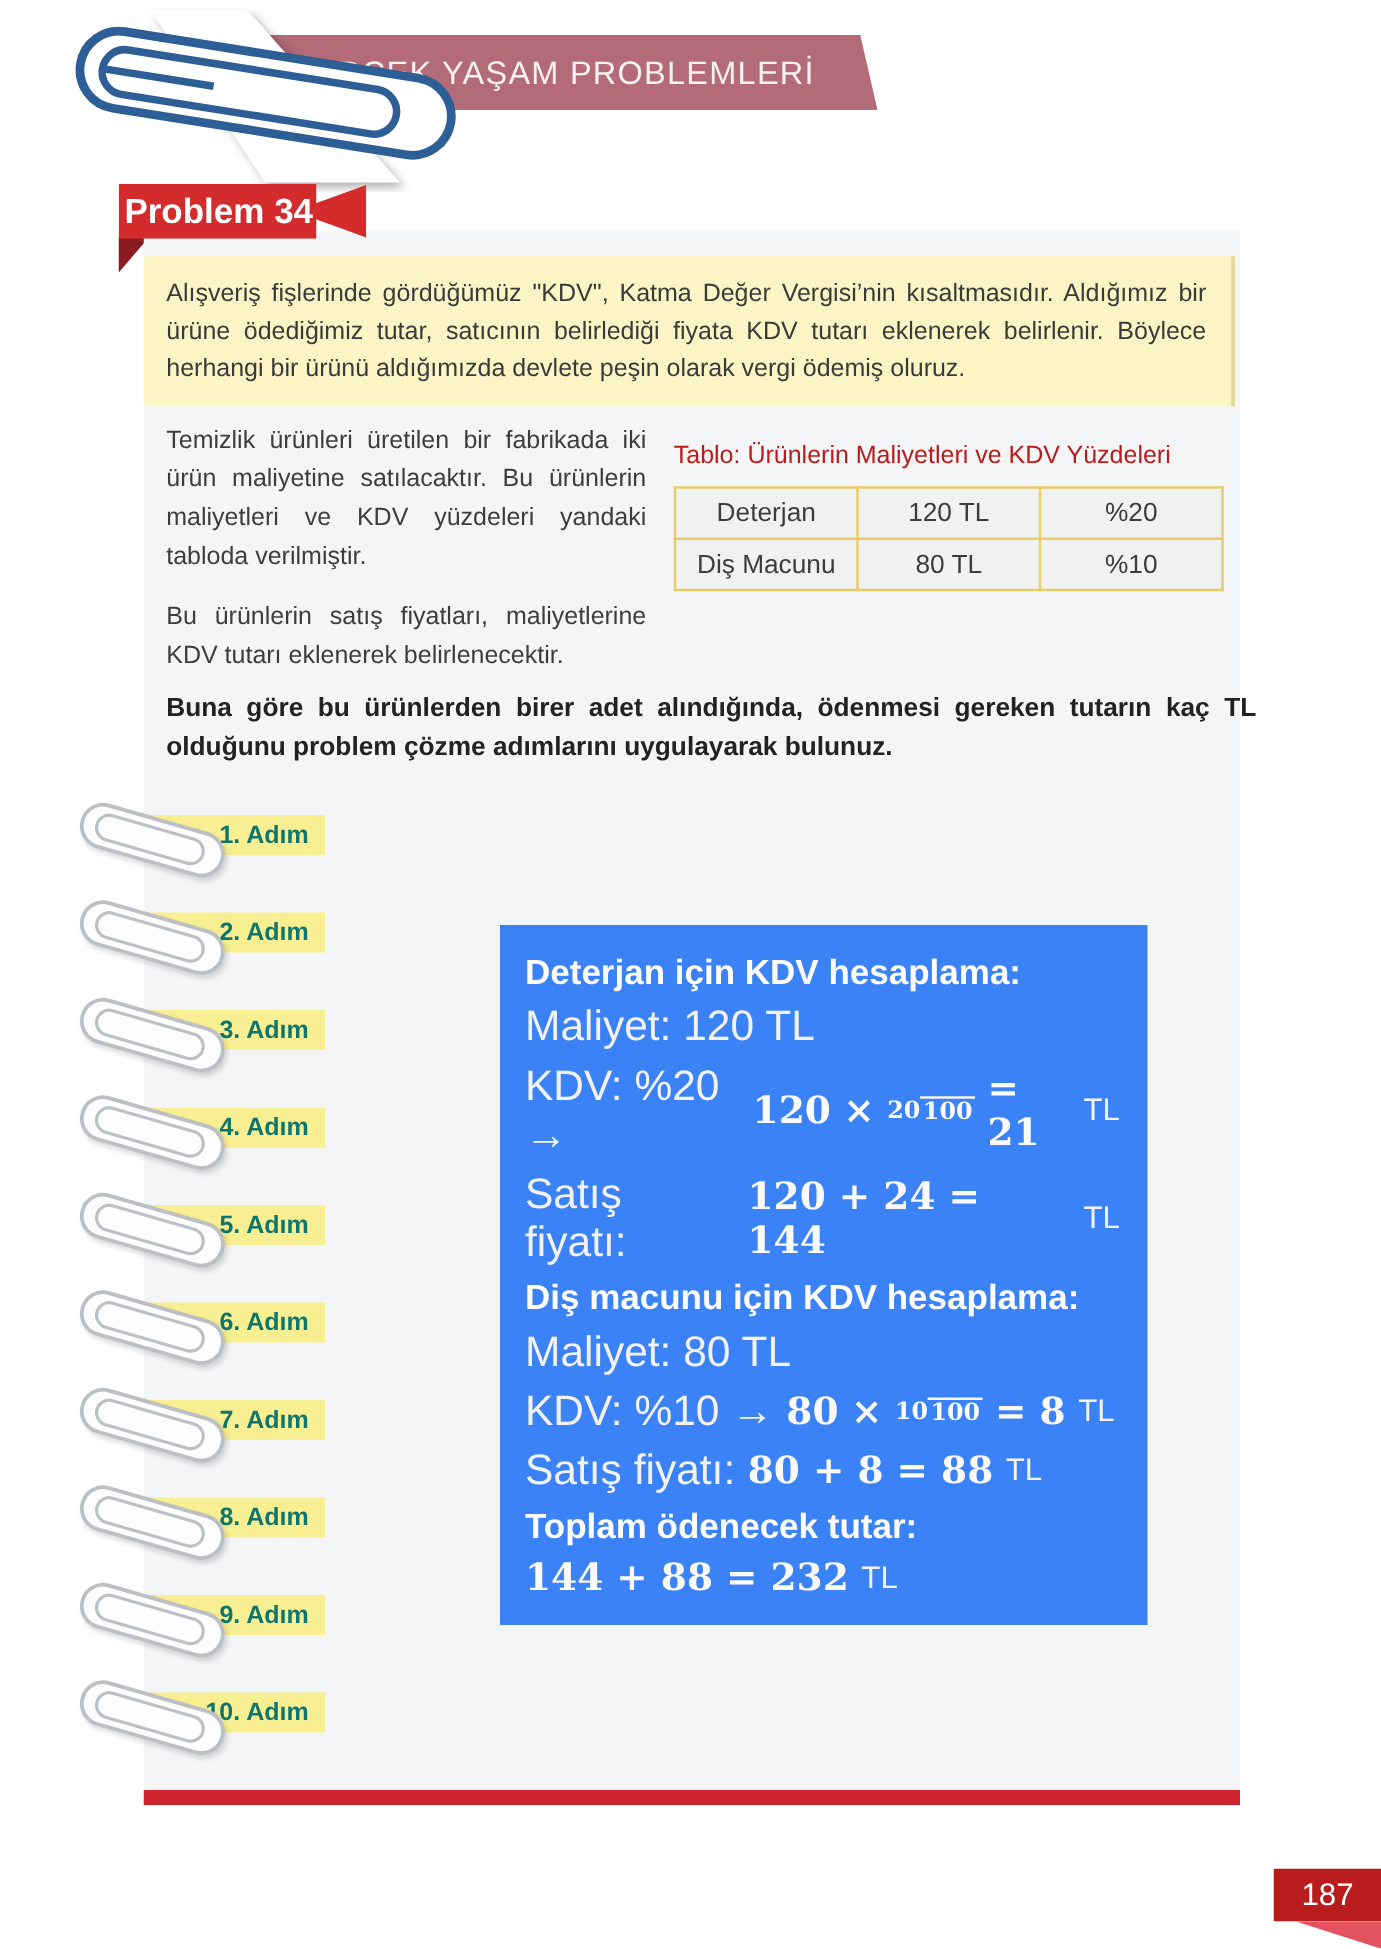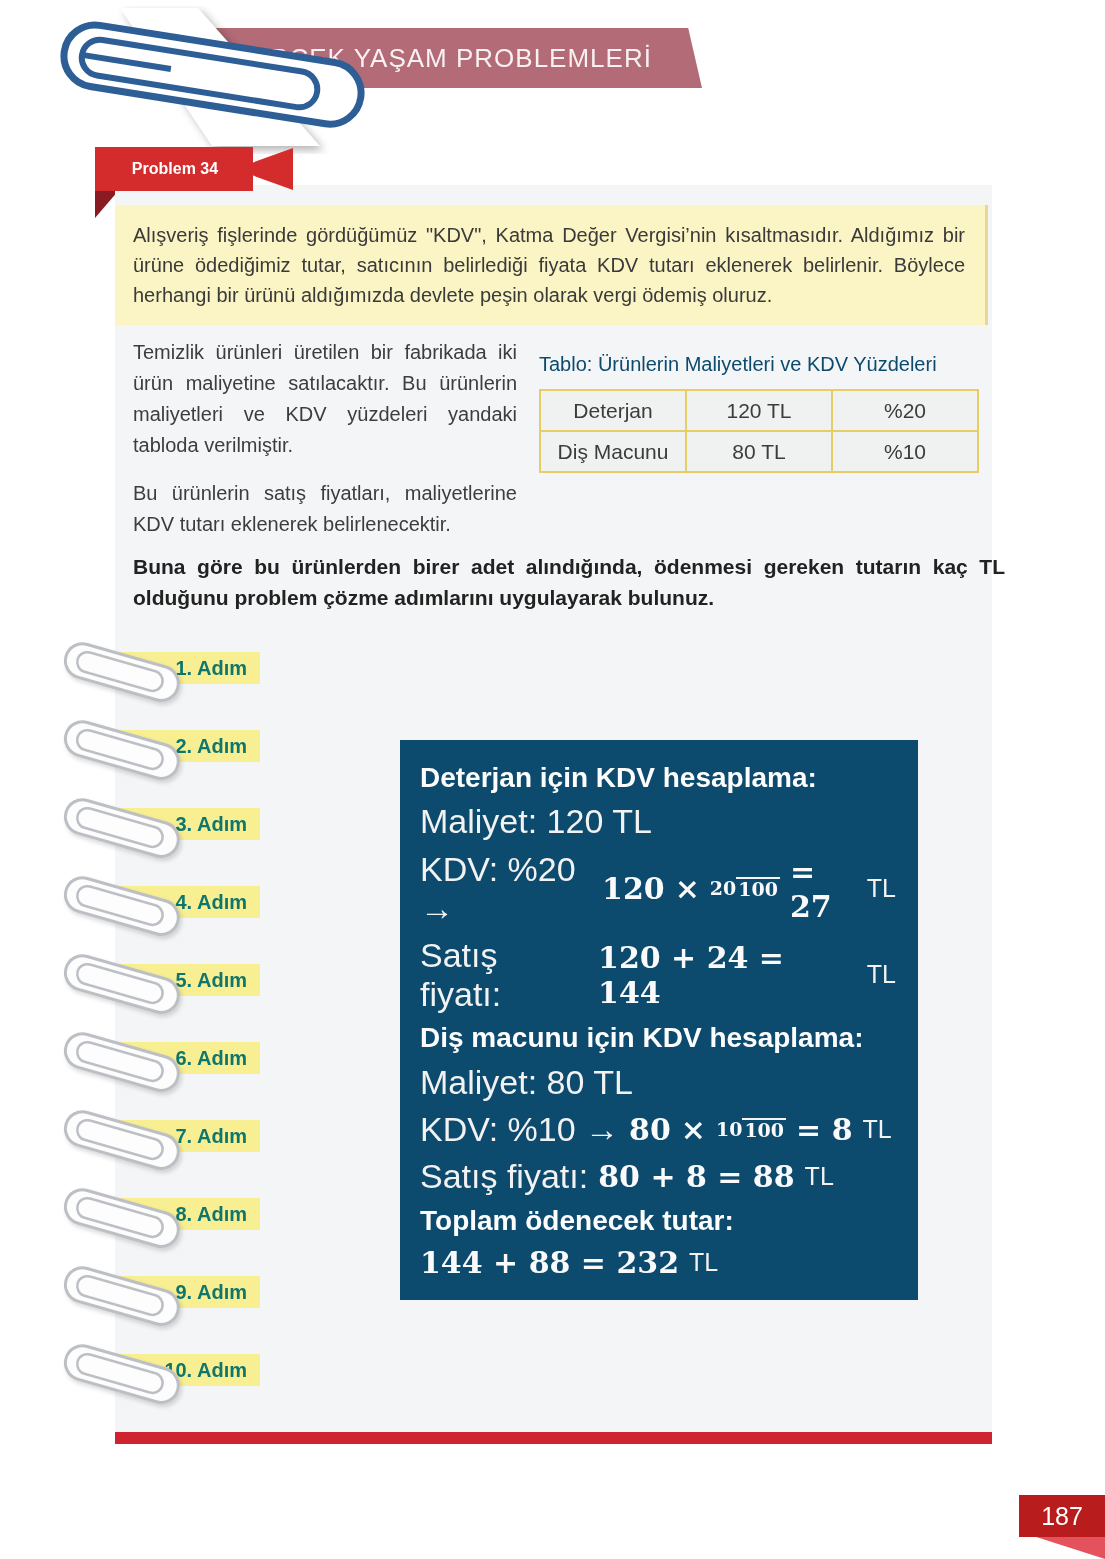--- a/index.html
+++ b/index.html
@@ -12,62 +12,62 @@
     background:#b26b77; clip-path:polygon(0 0, 97.5% 0, 100% 100%, 0 100%);
     display:flex; align-items:center; justify-content:center; z-index:2; }
   .hdr-banner span { color:#f7f1f1; font-size:26px; letter-spacing:1px; padding-left:30px; }
   .hdr-deco { position:absolute; left:50px; top:6px; width:330px; height:148px; z-index:3; }
 
   
   .ribbon { position:absolute; left:95px; top:147px; width:198px; height:44px; z-index:4; }
   .ribbon svg { position:absolute; left:0; top:0; }
   .ribbon .lbl { position:absolute; left:0; top:0; width:160px; height:44px;
     display:flex; align-items:center; justify-content:center;
-    color:#fff; font-size:16px; font-weight:bold; }
+    color:#fff; font-size:28px; font-weight:bold; }
   .ribbon-fold { position:absolute; left:95px; top:190px; width:0; height:0;
     border-top:28px solid #8a1b22; border-right:24px solid transparent; z-index:1; }
 
   
   .panel { position:absolute; left:115px; top:185px; width:877px; height:1247px;
     background:#f4f5f6; z-index:1; }
   .redbar { position:absolute; left:115px; top:1432px; width:877px; height:12px;
     background:#cf2330; }
 
   .infobox { position:absolute; left:0; top:20px; width:873px; height:120px;
     background:#fbf4c4; border-right:3px solid #e7d79a;
     padding:15px 20px 15px 18px; color:#3a3a3a; font-size:20px; line-height:30px;
     text-align:justify; }
 
   .text-col { position:absolute; left:18px; top:152px; width:384px;
     color:#3d3d3d; font-size:20px; line-height:31px; text-align:justify; }
   .text-col p + p { margin-top:17px; }
 
   .table-col { position:absolute; left:424px; top:168px; width:442px; }
-  .table-title { color:#0c4a6e; font-size:20px; margin-bottom:13px; }
+  .table-title { color:#b91c1c; font-size:20px; margin-bottom:13px; }
   table.kdv { border-collapse:collapse; width:440px; table-layout:fixed; }
   table.kdv th, table.kdv td { border:2px solid #e7cd68; text-align:center;
     font-weight:normal; font-size:21px; color:#3c3c3c; }
   table.kdv th { background:#fbf7e7; height:40px; }
   table.kdv td { background:#f0f1f1; height:41px; }
 
   .question { position:absolute; left:18px; top:366px; width:872px;
     color:#222; font-size:21px; font-weight:bold; line-height:31px; text-align:justify; }
 
   
   .steps { position:absolute; left:58px; top:642px; width:215px; z-index:5; }
   .step { position:relative; height:78px; }
   .step .note { position:absolute; left:47px; top:10px; width:155px; height:32px;
     background:#f8ef92; color:#0f766e; font-size:20px; font-weight:bold;
     display:flex; align-items:center; justify-content:flex-end; padding-right:13px; }
   .step svg { position:absolute; left:0; top:-8px;
     filter:drop-shadow(2px 3px 2px rgba(0,0,0,0.15)); }
 
   
   .solution { position:absolute; left:285px; top:555px; width:518px; height:560px;
-    background:#0c4a6e; padding:22px 22px 20px 20px;
+    background:#3b82f6; padding:22px 22px 20px 20px;
     display:flex; flex-direction:column; justify-content:space-between; }
   .sol-h { color:#fdfdfd; font-size:28px; font-weight:bold; }
   .sol-row { display:flex; align-items:center; gap:10px; color:#f2f2f2; }
   .sol-text { font-size:34px; }
   .math { font-family:"DejaVu Serif", serif; font-size:30px; font-weight:bold; color:#fafafa; }
   .frac { display:inline-flex; flex-direction:row; align-items:center;
     font-family:"DejaVu Serif", serif; font-size:19px; font-weight:bold;
     line-height:1.15; color:#fafafa; }
   .frac .den { border-top:2px solid #f5f5f5; padding:0 2px; }
   .unit { font-size:25px; color:#f2f2f2; }
@@ -137,21 +137,21 @@
     <div class="sol-h">Deterjan için KDV hesaplama:</div>
     <div class="sol-row sol-text">Maliyet: 120 TL</div>
     <div class="sol-row">
       <span class="sol-text">KDV: %20 →</span>
       <span class="math">120</span>
       <span class="math">×</span>
       <span class="frac">
         <span class="num">20</span>
         <span class="den">100</span>
       </span>
-      <span class="math">= 27</span>
+      <span class="math">= 21</span>
       <span class="unit">TL</span>
     </div>
     <div class="sol-row">
       <span class="sol-text">Satış fiyatı:</span>
       <span class="math">120 + 24 = 144</span>
       <span class="unit">TL</span>
     </div>
 
     <div class="sol-h">Diş macunu için KDV hesaplama:</div>
     <div class="sol-row sol-text">Maliyet: 80 TL</div>

